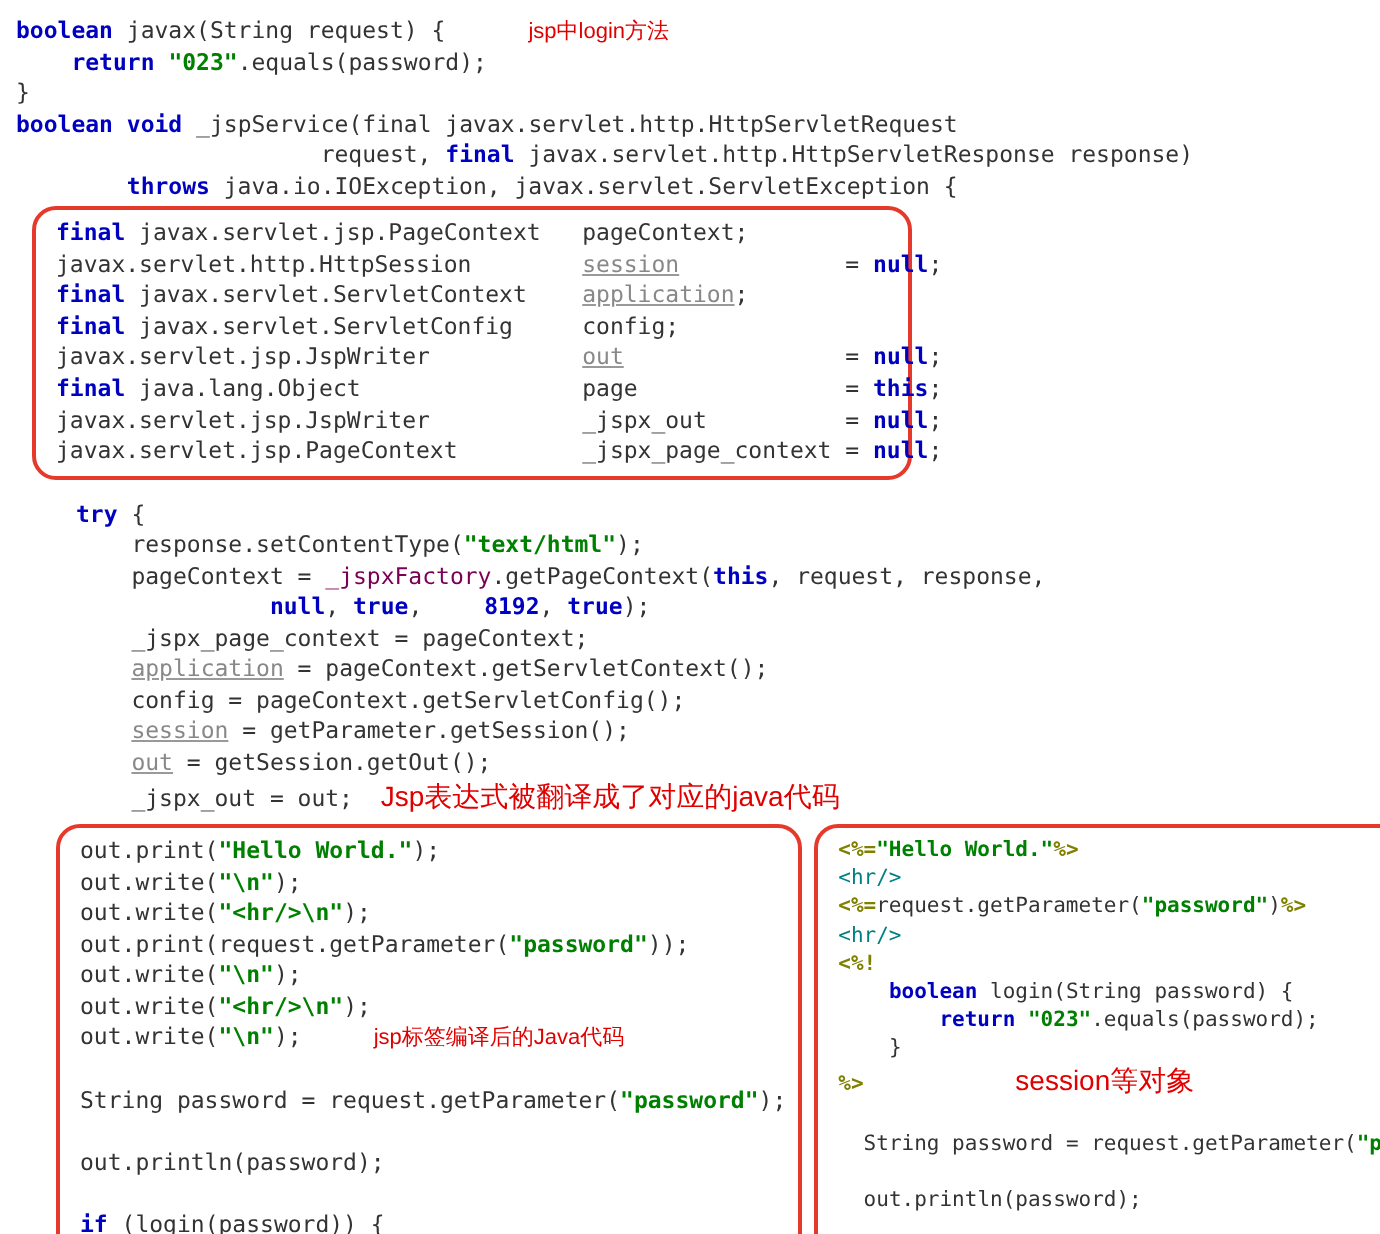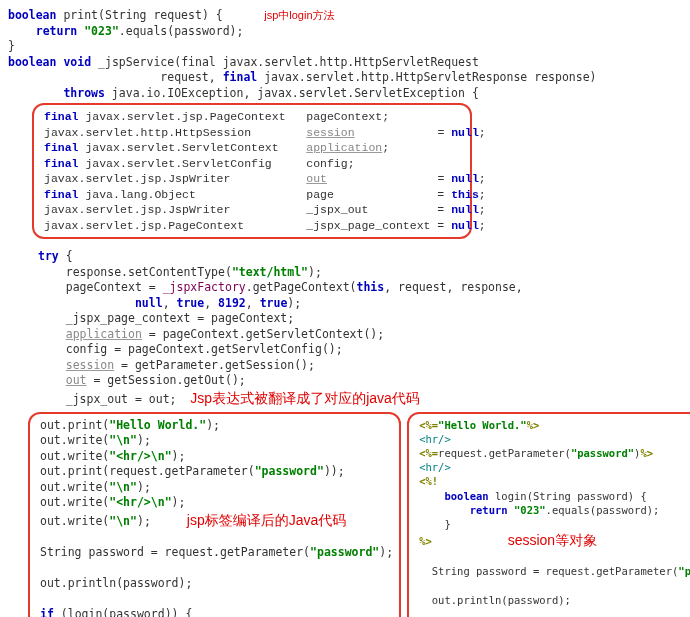--- a/index.html
+++ b/index.html
@@ -10,21 +10,21 @@
     line-height: 1.35;
     background: #fff;
     color: #333;
     width: 690px;
     box-sizing: border-box;
     position: relative;
   }
   pre { margin: 0; font-family: inherit; white-space: pre; }
   .kw { color: #0000c0; font-weight: bold; }
   .str { color: #008000; font-weight: bold; }
-  .num { color: #0000c0; font-weight: bold; }
+  .num { color: #0000c0; font-weight: bold; margin-left: 24px; }
   .field { color: #7a0055; }
   .ann-red { color: #e00000; font-size: 11px; font-family: -apple-system, "Helvetica Neue", Arial, sans-serif; }
   .box-red {
     border: 2.5px solid #e53a2b;
     border-radius: 12px;
     padding: 4px 6px 4px 10px;
     margin: 2px 0;
     position: relative;
   }
   .top-area { position: relative; }
@@ -38,33 +38,33 @@
   .row { display: flex; gap: 6px; align-items: stretch; }
   .col { flex: 1 1 50%; }
   .tag { color: #008080; }
   .jspd { color: #808000; font-weight: bold; }
   .und { text-decoration: underline; text-decoration-color: #999; color: #888; }
 </style>
 </head>
 <body>
 
 <div class="top-area">
-<pre><span class="kw">boolean</span> <span>print</span><span>(String request) {</span>      <span class="ann-red">jsp中login方法</span>
+<pre><span class="kw">boolean</span> <span>javax</span><span>(String request) {</span>      <span class="ann-red">jsp中login方法</span>
     <span class="kw">return</span> <span class="str">"023"</span><span>.equals(password);</span>
 <span>}</span>
 </pre>
 </div>
 
 <pre><span class="kw">boolean</span> <span class="kw">void</span> <span>_jspService</span><span>(final javax.servlet.http.HttpServletRequest</span>
                       <span>request, </span><span class="kw">final</span><span> javax.servlet.http.HttpServletResponse response)</span>
         <span class="kw">throws</span><span> java.io.IOException, javax.servlet.ServletException {</span>
 </pre>
 
 <div style="position:relative">
-  <div class="box-red" style="width:420px; margin-left:24px;font-family:Liberation Mono, monospace;">
+  <div class="box-red" style="width:420px; margin-left:8px;">
 <pre><span class="kw">final</span> javax.servlet.jsp.PageContext   pageContext;
 javax.servlet.http.HttpSession        <span class="und">session</span>            = <span class="kw">null</span>;
 <span class="kw">final</span> javax.servlet.ServletContext    <span class="und">application</span>;
 <span class="kw">final</span> javax.servlet.ServletConfig     config;
 javax.servlet.jsp.JspWriter           <span class="und">out</span>                = <span class="kw">null</span>;
 <span class="kw">final</span> java.lang.Object                page               = <span class="kw">this</span>;
 javax.servlet.jsp.JspWriter           _jspx_out          = <span class="kw">null</span>;
 javax.servlet.jsp.PageContext         _jspx_page_context = <span class="kw">null</span>;</pre>
   </div>
 </div>
@@ -82,21 +82,21 @@
 
 <div class="row" style="margin-left:20px; margin-top:2px;">
 
   <div class="box-red col">
 <pre><span>out.print(</span><span class="str">"Hello World."</span><span>);</span>
 <span>out.write(</span><span class="str">"\n"</span><span>);</span>
 <span>out.write(</span><span class="str">"&lt;hr/&gt;\n"</span><span>);</span>
 <span>out.print(request.getParameter(</span><span class="str">"password"</span><span>));</span>
 <span>out.write(</span><span class="str">"\n"</span><span>);</span>
 <span>out.write(</span><span class="str">"&lt;hr/&gt;\n"</span><span>);</span>
-<span>out.write(</span><span class="str">"\n"</span><span>);</span><span class="ann-red" style="font-size:14px;padding-left:36px;">jsp标签编译后的Java代码</span>
+<span>out.write(</span><span class="str">"\n"</span><span>);</span><span class="ann-red" style="font-size:11px;padding-left:36px;">jsp标签编译后的Java代码</span>
 
 <span>String password = request.getParameter(</span><span class="str">"password"</span><span>);</span>
 
 <span>out.println(password);</span>
 
 <span class="kw">if</span><span> (login(password)) {</span>
     
  
     
 </pre>

